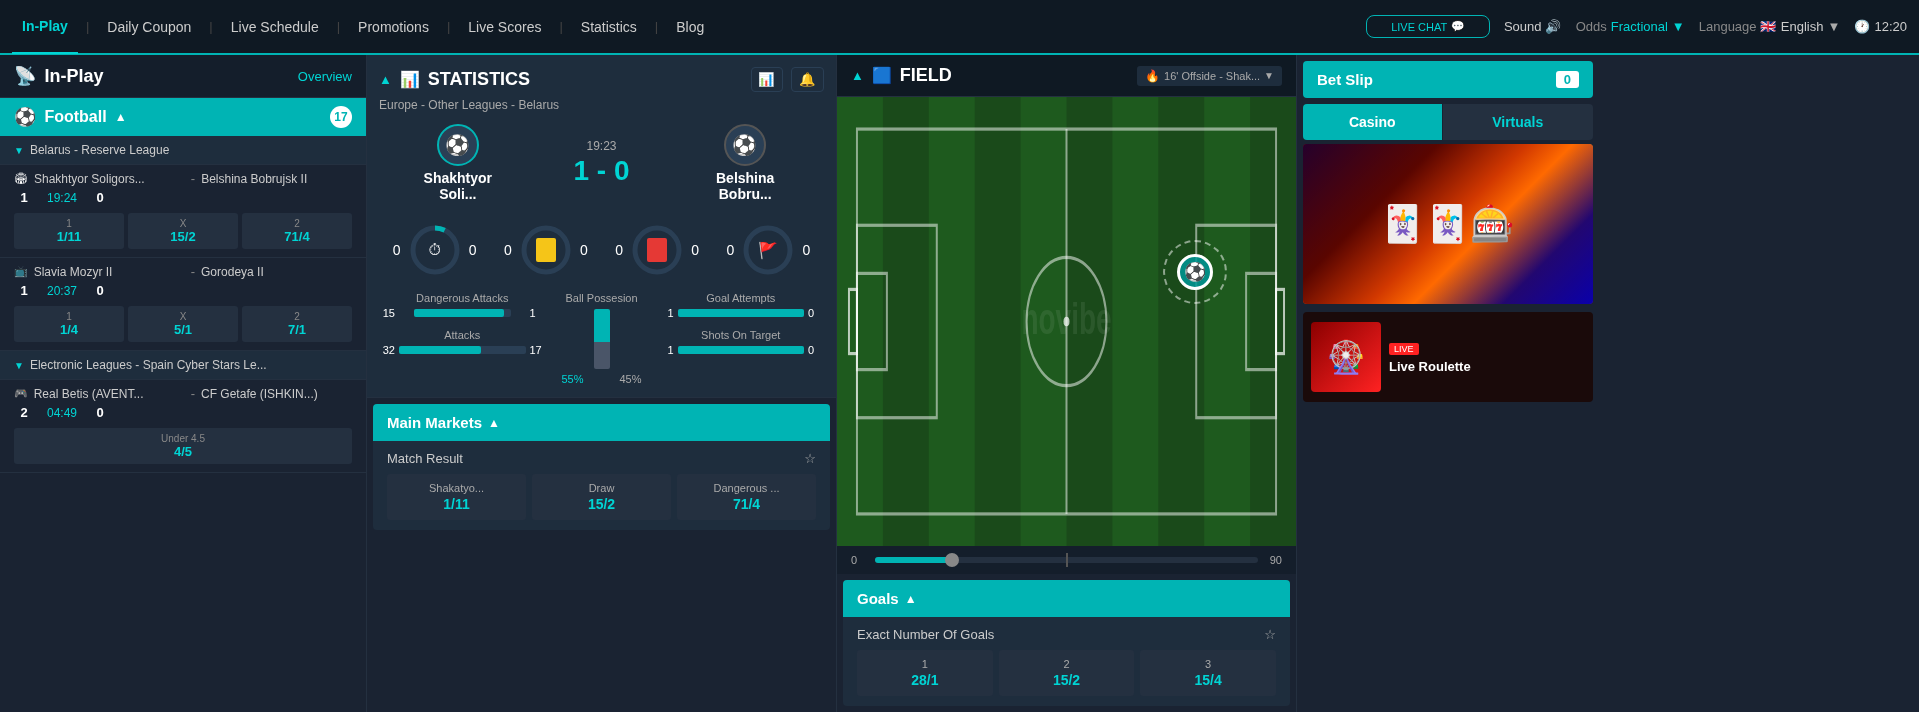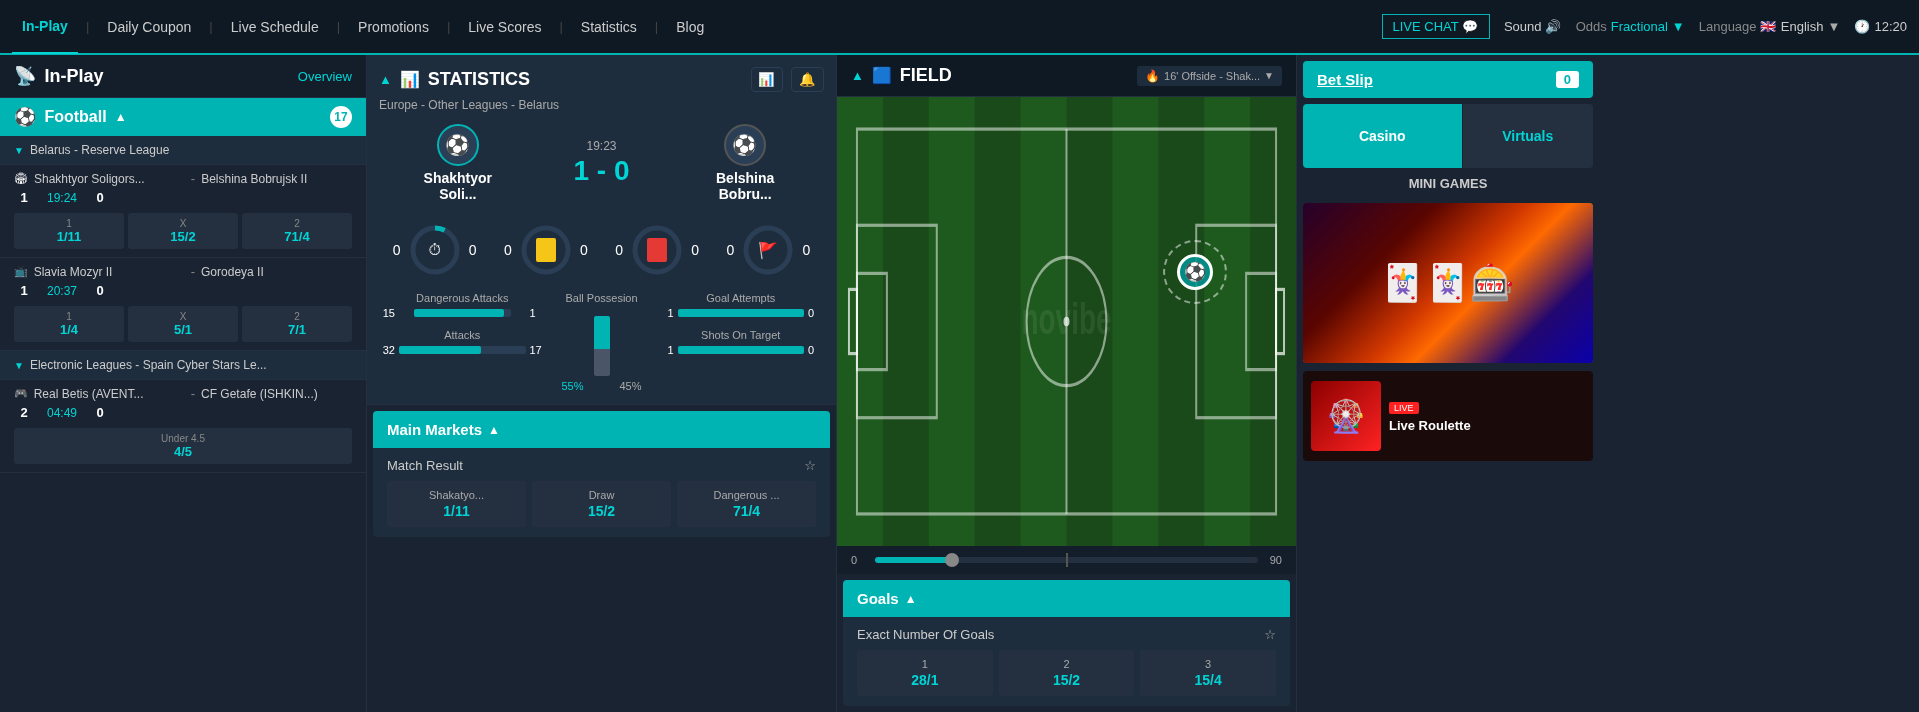--- a/index.html
+++ b/index.html
@@ -17,21 +17,21 @@
   <span style="color:#444;">|</span>
   <a style="color:#ccc;text-decoration:none;padding:0 10px;font-size:14px;">Promotions</a>
   <span style="color:#444;">|</span>
   <a style="color:#ccc;text-decoration:none;padding:0 10px;font-size:14px;">Live Scores</a>
   <span style="color:#444;">|</span>
   <a style="color:#ccc;text-decoration:none;padding:0 10px;font-size:14px;">Statistics</a>
   <span style="color:#444;">|</span>
   <a style="color:#ccc;text-decoration:none;padding:0 10px;font-size:14px;">Blog</a>
 
   <div style="margin-left:auto;display:flex;align-items:center;gap:14px;">
-    <button style="background:transparent;border:1px solid #00b4b4;color:#00d4d4;padding:4px 10px;border-radius:0;font-size:13px;cursor:pointer;display:flex;align-items:center;gap:4px;">
+    <button style="background:transparent;border:1px solid #00b4b4;color:#00d4d4;padding:4px 24px;border-radius:8px;font-size:11px;cursor:pointer;display:flex;align-items:center;gap:4px;">
       <span>LIVE CHAT</span>
       <span>💬</span>
     </button>
     <div style="color:#ccc;font-size:13px;display:flex;align-items:center;gap:4px;cursor:pointer;">
       <span>Sound</span>
       <span>🔊</span>
     </div>
     <div style="display:flex;align-items:center;gap:4px;cursor:pointer;">
       <span style="color:#888;">Odds</span>
       <span style="color:#00d4d4;">Fractional</span>
@@ -259,21 +259,21 @@
               <span style="font-size:11px;color:#fff;min-width:16px;text-align:right;">32</span>
               <div style="flex:1;height:8px;background:#2a3f55;border-radius:2px;position:relative;">
                 <div style="height:8px;background:#00b4b4;border-radius:2px;width:65%;"></div>
               </div>
               <span style="font-size:11px;color:#fff;min-width:16px;">17</span>
             </div>
           </div>
         </div>
 
         <div style="width:80px;">
-          <div style="font-size:11px;color:#aaa;margin-bottom:12px;text-align:center;">Ball Possesion</div>
+          <div style="font-size:11px;color:#aaa;margin-bottom:5px;text-align:center;">Ball Possesion</div>
           <div style="display:flex;flex-direction:column;align-items:center;height:60px;position:relative;">
             <div style="width:16px;background:#00b4b4;border-radius:2px 2px 0 0;height:55%;display:flex;align-items:flex-start;justify-content:center;"></div>
             <div style="width:16px;background:#4a5568;border-radius:0 0 2px 2px;height:45%;display:flex;align-items:flex-end;justify-content:center;"></div>
           </div>
           <div style="display:flex;justify-content:space-between;margin-top:4px;">
             <span style="font-size:11px;color:#00d4d4;">55%</span>
             <span style="font-size:11px;color:#aaa;">45%</span>
           </div>
         </div>
 
@@ -421,32 +421,31 @@
             <span style="color:#00d4d4;font-size:14px;font-weight:bold;">15/4</span>
           </button>
         </div>
       </div>
     </div>
   </div>
 
   <div style="width:302px;flex-shrink:0;display:flex;flex-direction:column;overflow-y:auto;">
 
     <div style="background:#1e2d3d;margin:6px 6px 0;border-radius:4px;overflow:hidden;">
-      <div style="background:#00b4b4;padding:10px 14px;display:flex;align-items:center;justify-content:space-between;text-decoration:underline;">
+      <div style="background:#00b4b4;padding:10px 14px;display:flex;align-items:center;justify-content:space-between;">
         <span style="font-size:15px;font-weight:bold;color:#fff;">Bet Slip</span>
         <span style="background:#fff;color:#00b4b4;border-radius:3px;padding:1px 8px;font-weight:bold;font-size:13px;">0</span>
       </div>
     </div>
 
     <div style="display:flex;margin:6px 6px 0;border-radius:4px;overflow:hidden;">
-      <button style="flex:1;padding:24px;text-align:center;font-size:14px;font-weight:bold;cursor:pointer;border:none;background:#00b4b4;color:#fff;">Casino</button>
+      <button style="flex:1;padding:4px;text-align:center;font-size:14px;font-weight:bold;cursor:pointer;border:none;background:#00b4b4;color:#fff;">Casino</button>
       <button style="flex:1;padding:10px;text-align:center;font-size:14px;font-weight:bold;cursor:pointer;border:none;background:#243040;color:#00d4d4;border-left:1px solid #1a2332;">Virtuals</button>
     </div>
 
-    <div style="padding:8px 14px;text-align:center;font-size:13px;font-weight:bold;color:#ccc;background:#1a2332;">MINI GAMES</div>
 
     <div style="height:160px;background:linear-gradient(135deg,#8b0000,#cc2200,#ff4400,#ff8800,#2244cc,#6600aa);margin:4px 6px;border-radius:4px;overflow:hidden;position:relative;display:flex;align-items:center;justify-content:center;">
       <div style="position:absolute;width:100%;height:100%;background:linear-gradient(135deg,#1a0030 0%,#4a0000 30%,#cc3300 50%,#ff6600 60%,#220066 80%,#0000aa 100%);opacity:0.9;"></div>
       <div style="position:relative;z-index:1;display:flex;gap:4px;font-size:36px;">
         🃏🃏🎰
       </div>
     </div>
 
     <div style="height:90px;background:#1a0a0a;display:flex;align-items:center;gap:8px;padding:8px;margin:4px 6px;border-radius:4px;cursor:pointer;">
       <div style="width:70px;height:70px;background:linear-gradient(135deg,#8b0000,#ff2222);border-radius:4px;display:flex;align-items:center;justify-content:center;font-size:32px;flex-shrink:0;">🎡</div>

